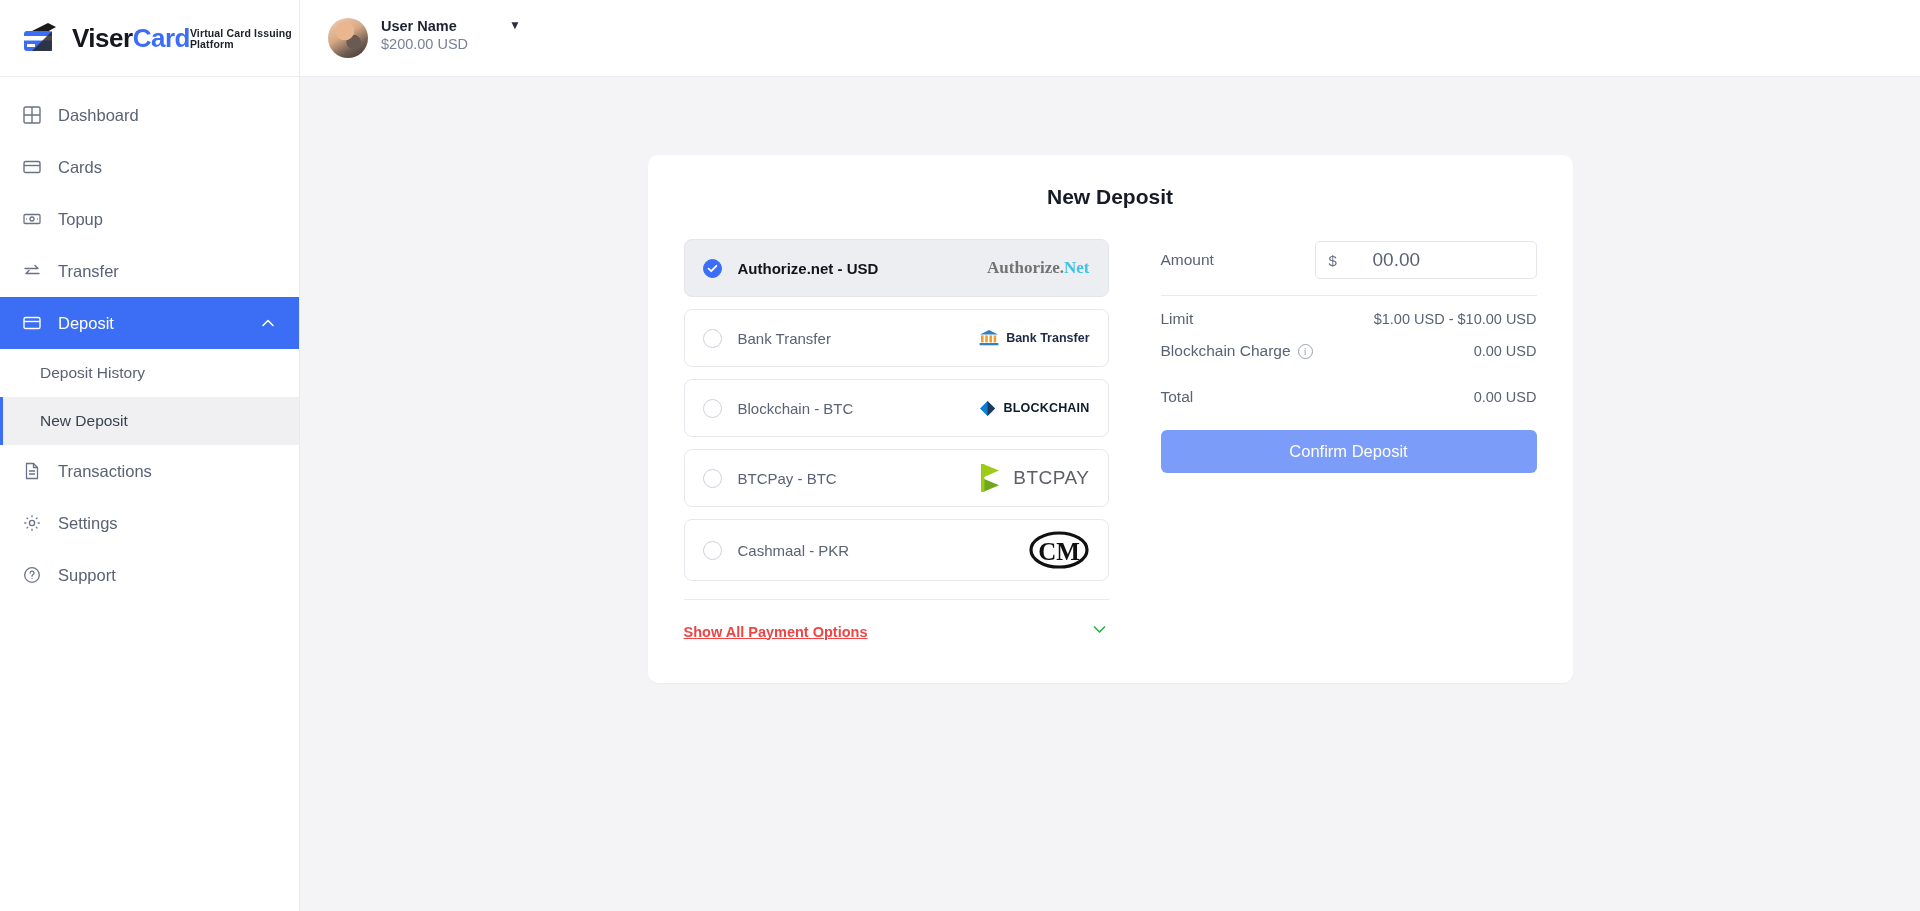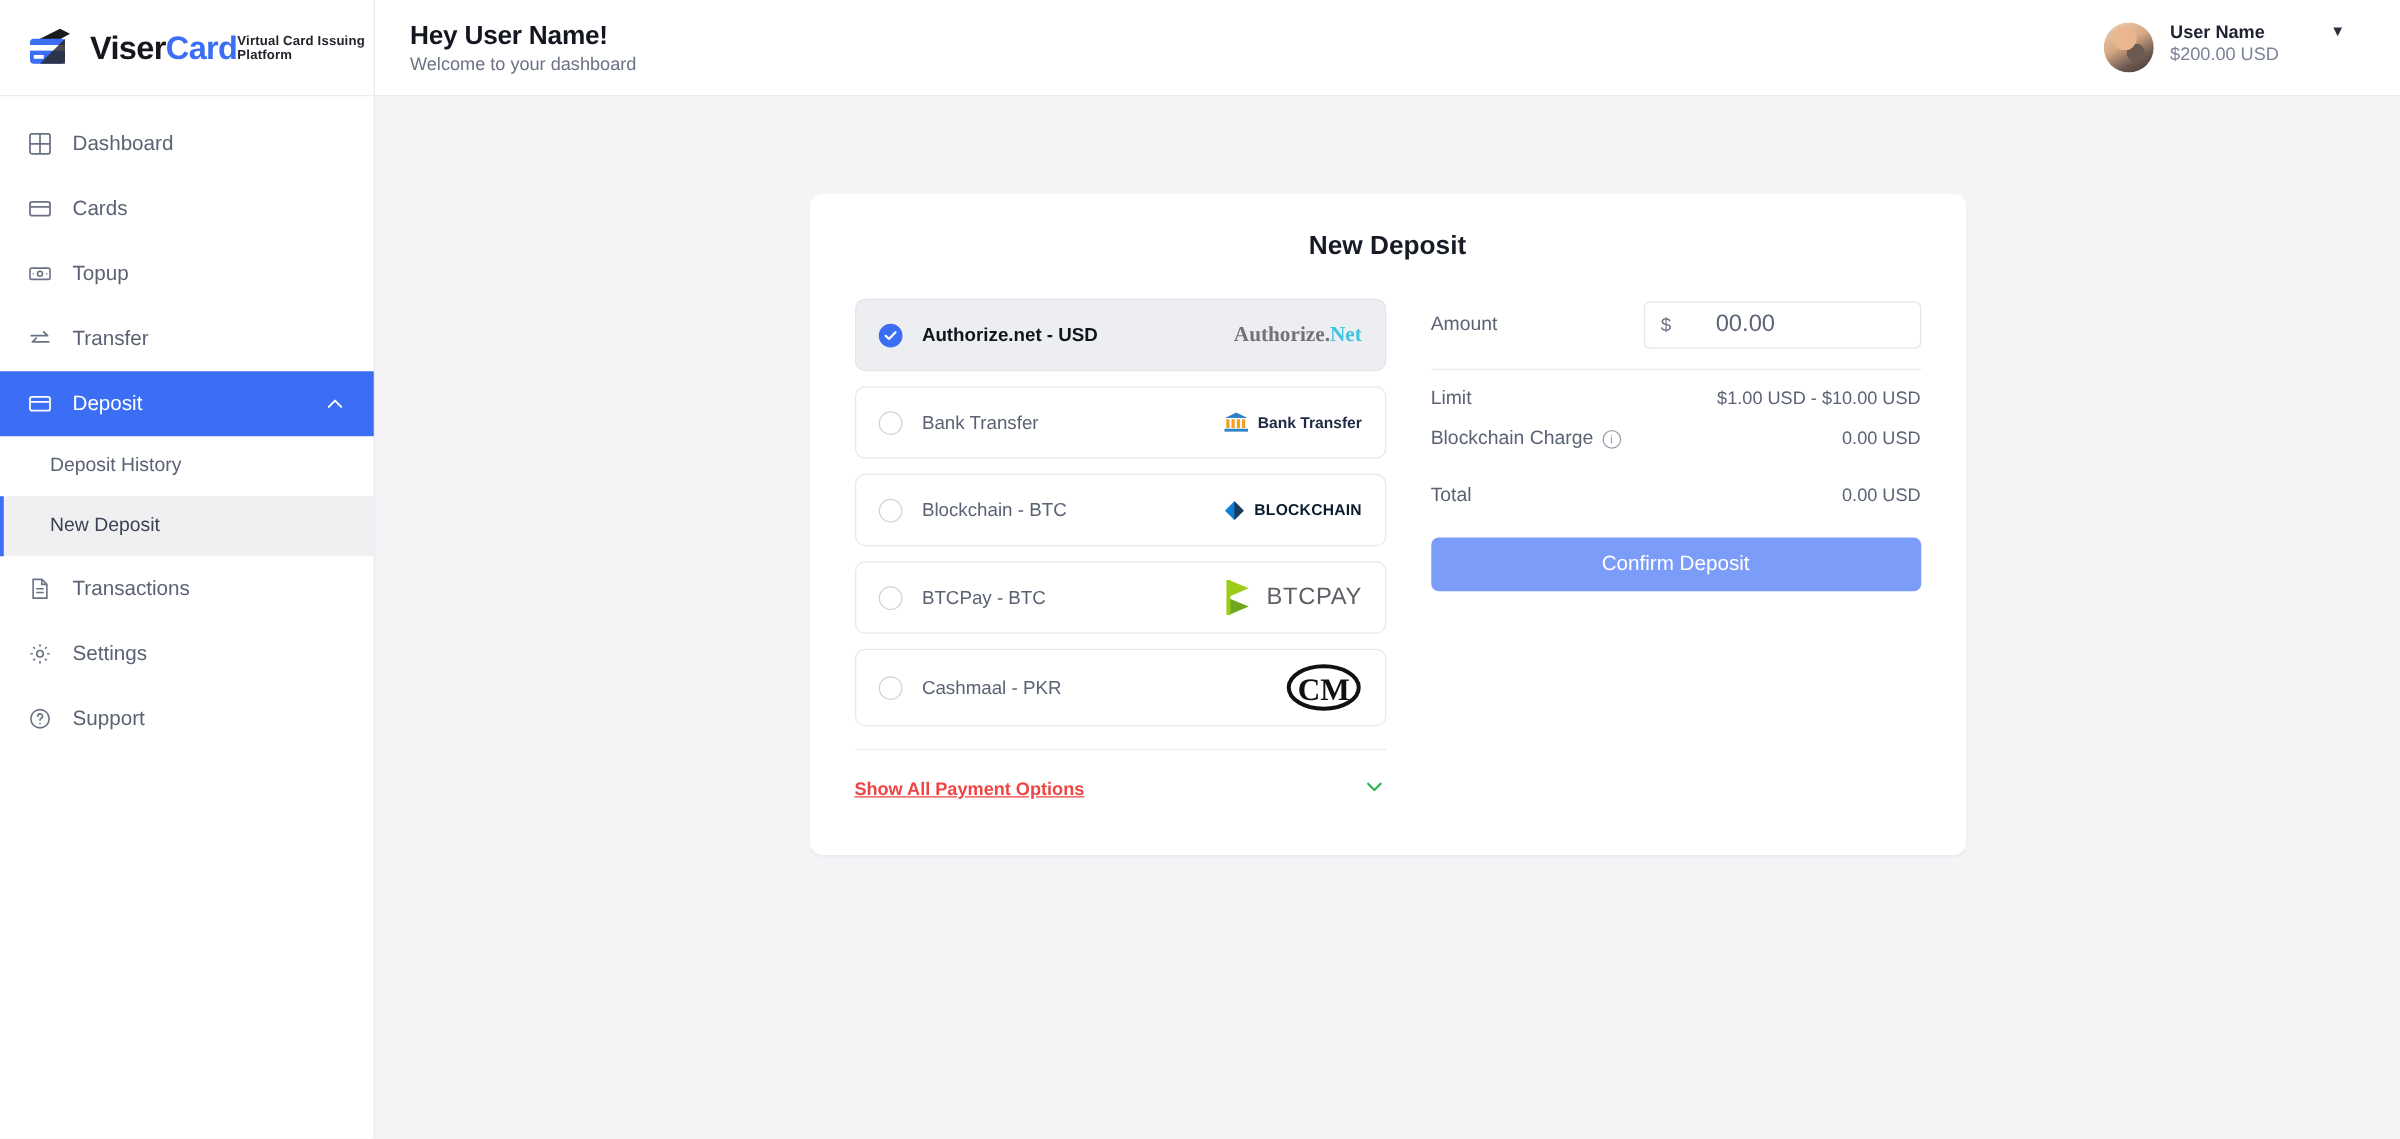--- a/index.html
+++ b/index.html
@@ -82,21 +82,21 @@
 
   .content { flex: 1; background: #f4f4f7; padding-top: 78px; display: flex; justify-content: center; }
 
   
   .card {
     width: 925px; background: #ffffff; border-radius: 10px;
     padding: 30px 36px 40px 36px; height: fit-content;
     box-shadow: 0 1px 2px rgba(20,24,40,.04);
   }
   .card-title { text-align: center; font-size: 21px; font-weight: 700; color: #171b26; margin-bottom: 30px; }
-  .card-body { display: flex; gap: 36px; }
+  .card-body { display: flex; gap: 52px; }
   .methods { width: 425px; flex: 0 0 425px; }
 
   .method {
     display: flex; align-items: center;
     height: 58px; border: 1px solid #e7e8ee; border-radius: 8px;
     padding: 0 18px; margin-bottom: 12px; cursor: pointer; background:#fff;
   }
   .method.selected { background: #eceef2; border-color: #e3e5eb; }
   .radio {
     width: 19px; height: 19px; border-radius: 50%;
@@ -285,24 +285,20 @@
         </span>
         <span>Support</span>
       </div>
 
     </nav>
   </aside>
 
   <div class="main">
 
     <header class="topbar">
-      <div>
-        <div class="greet-title">Hey User Name!</div>
-        <div class="greet-sub">Welcome to your dashboard</div>
-      </div>
       <div class="user-box">
         <span class="avatar"></span>
         <span>
           <div class="user-name">User Name</div>
           <div class="user-bal">$200.00 USD</div>
         </span>
         <span class="caret">▼</span>
       </div>
     </header>
 

